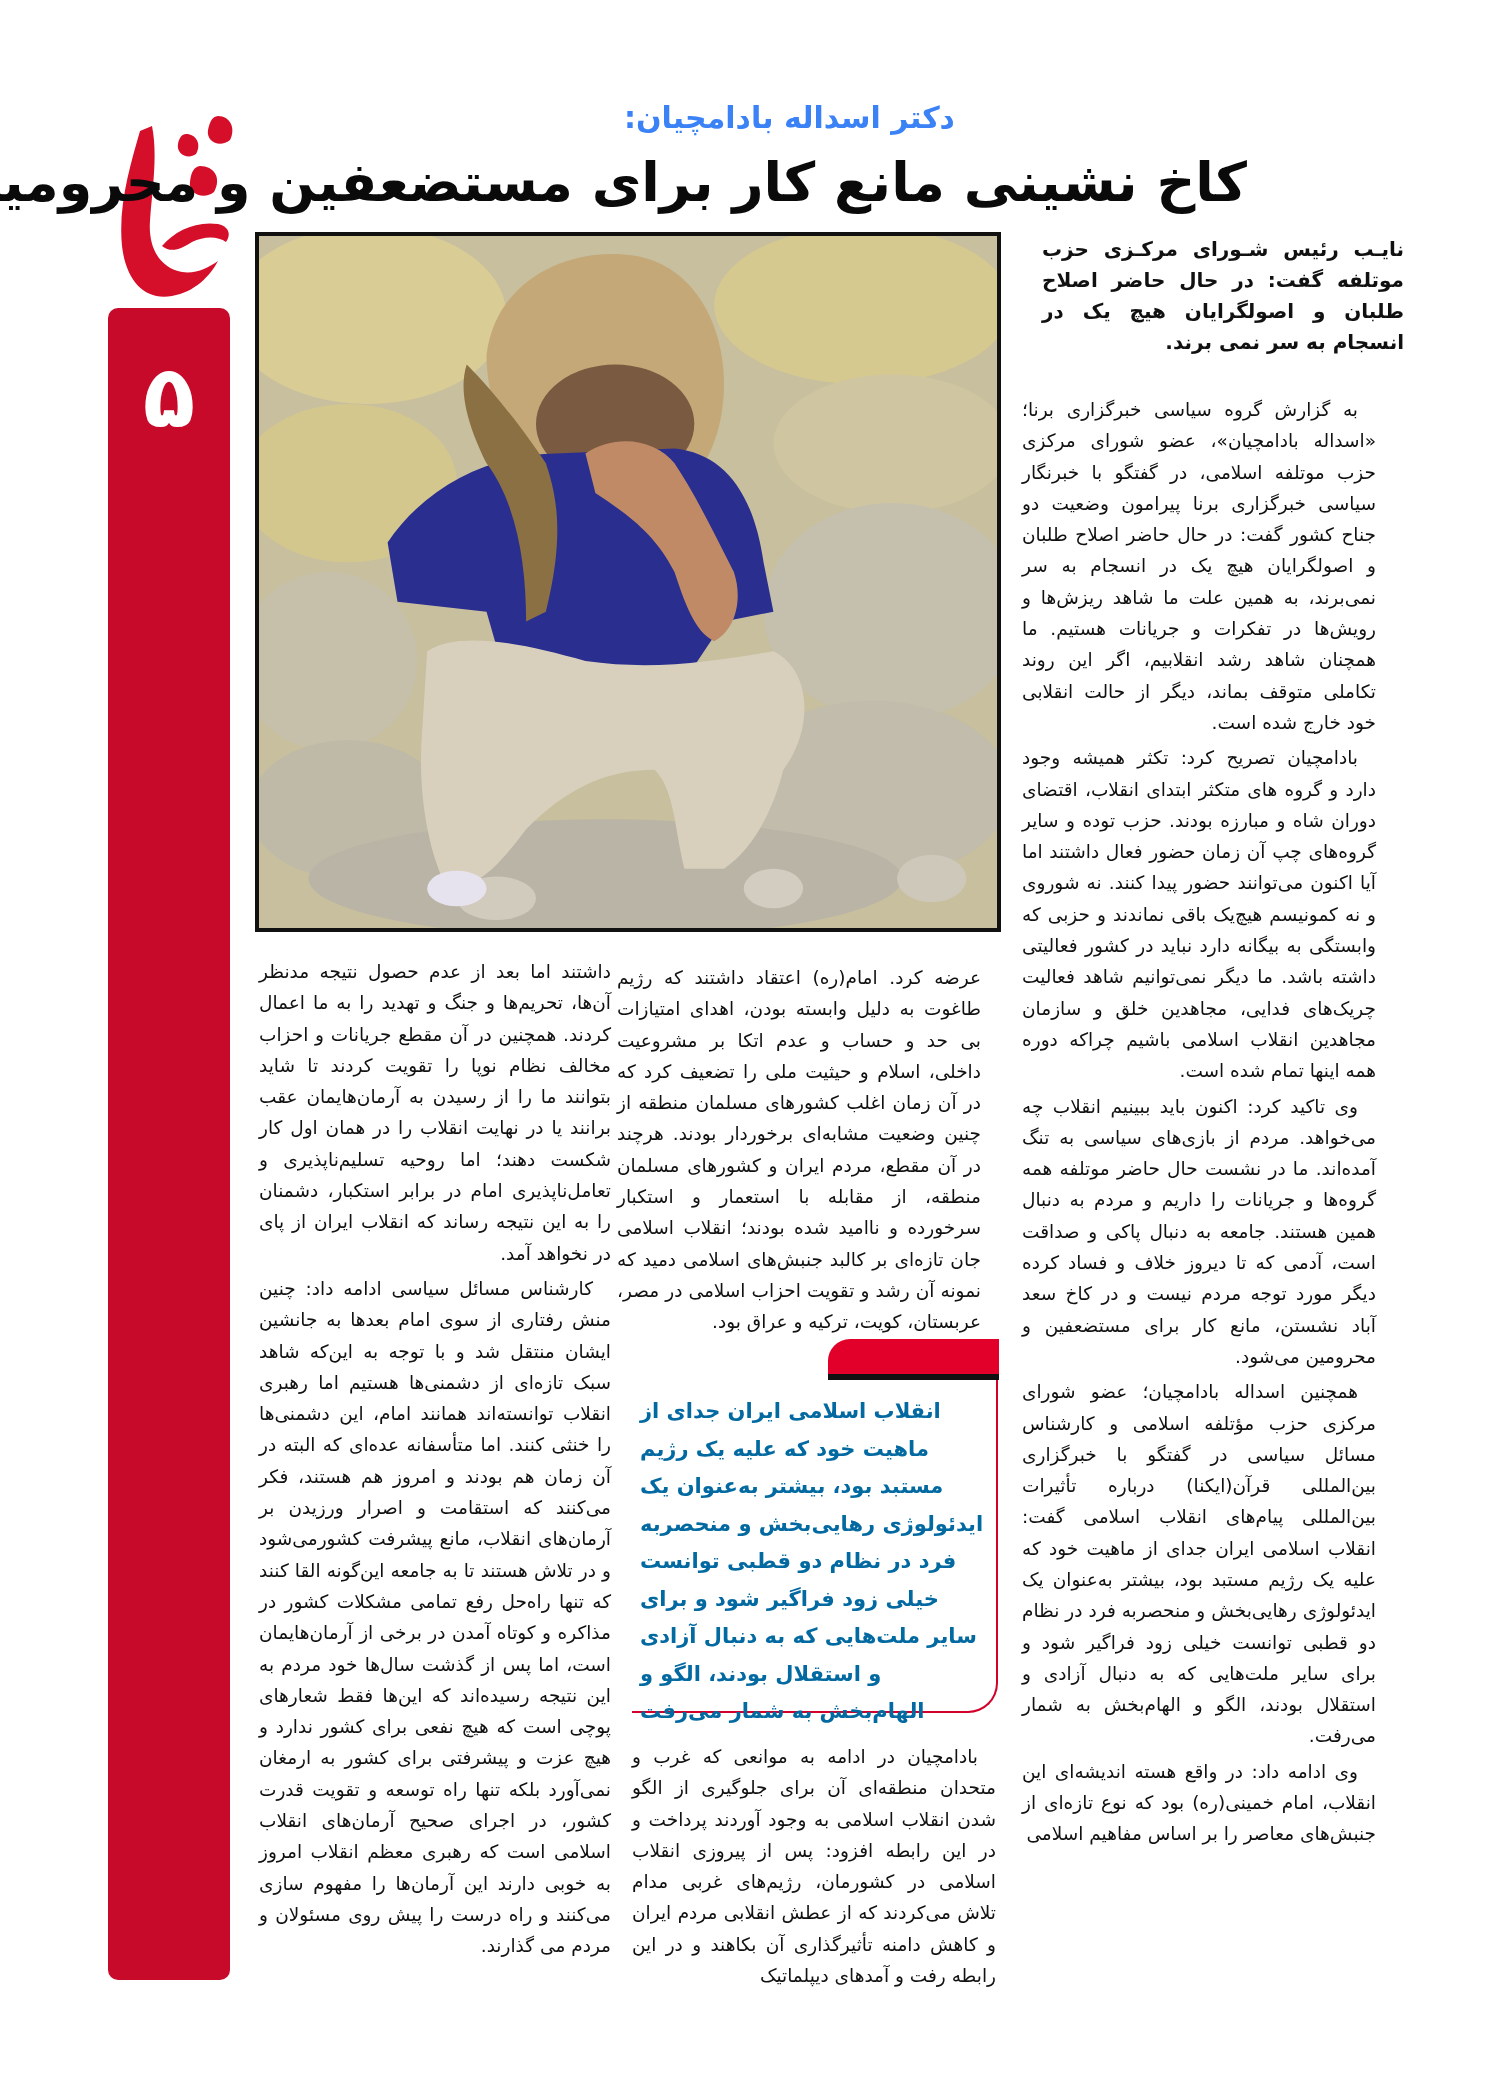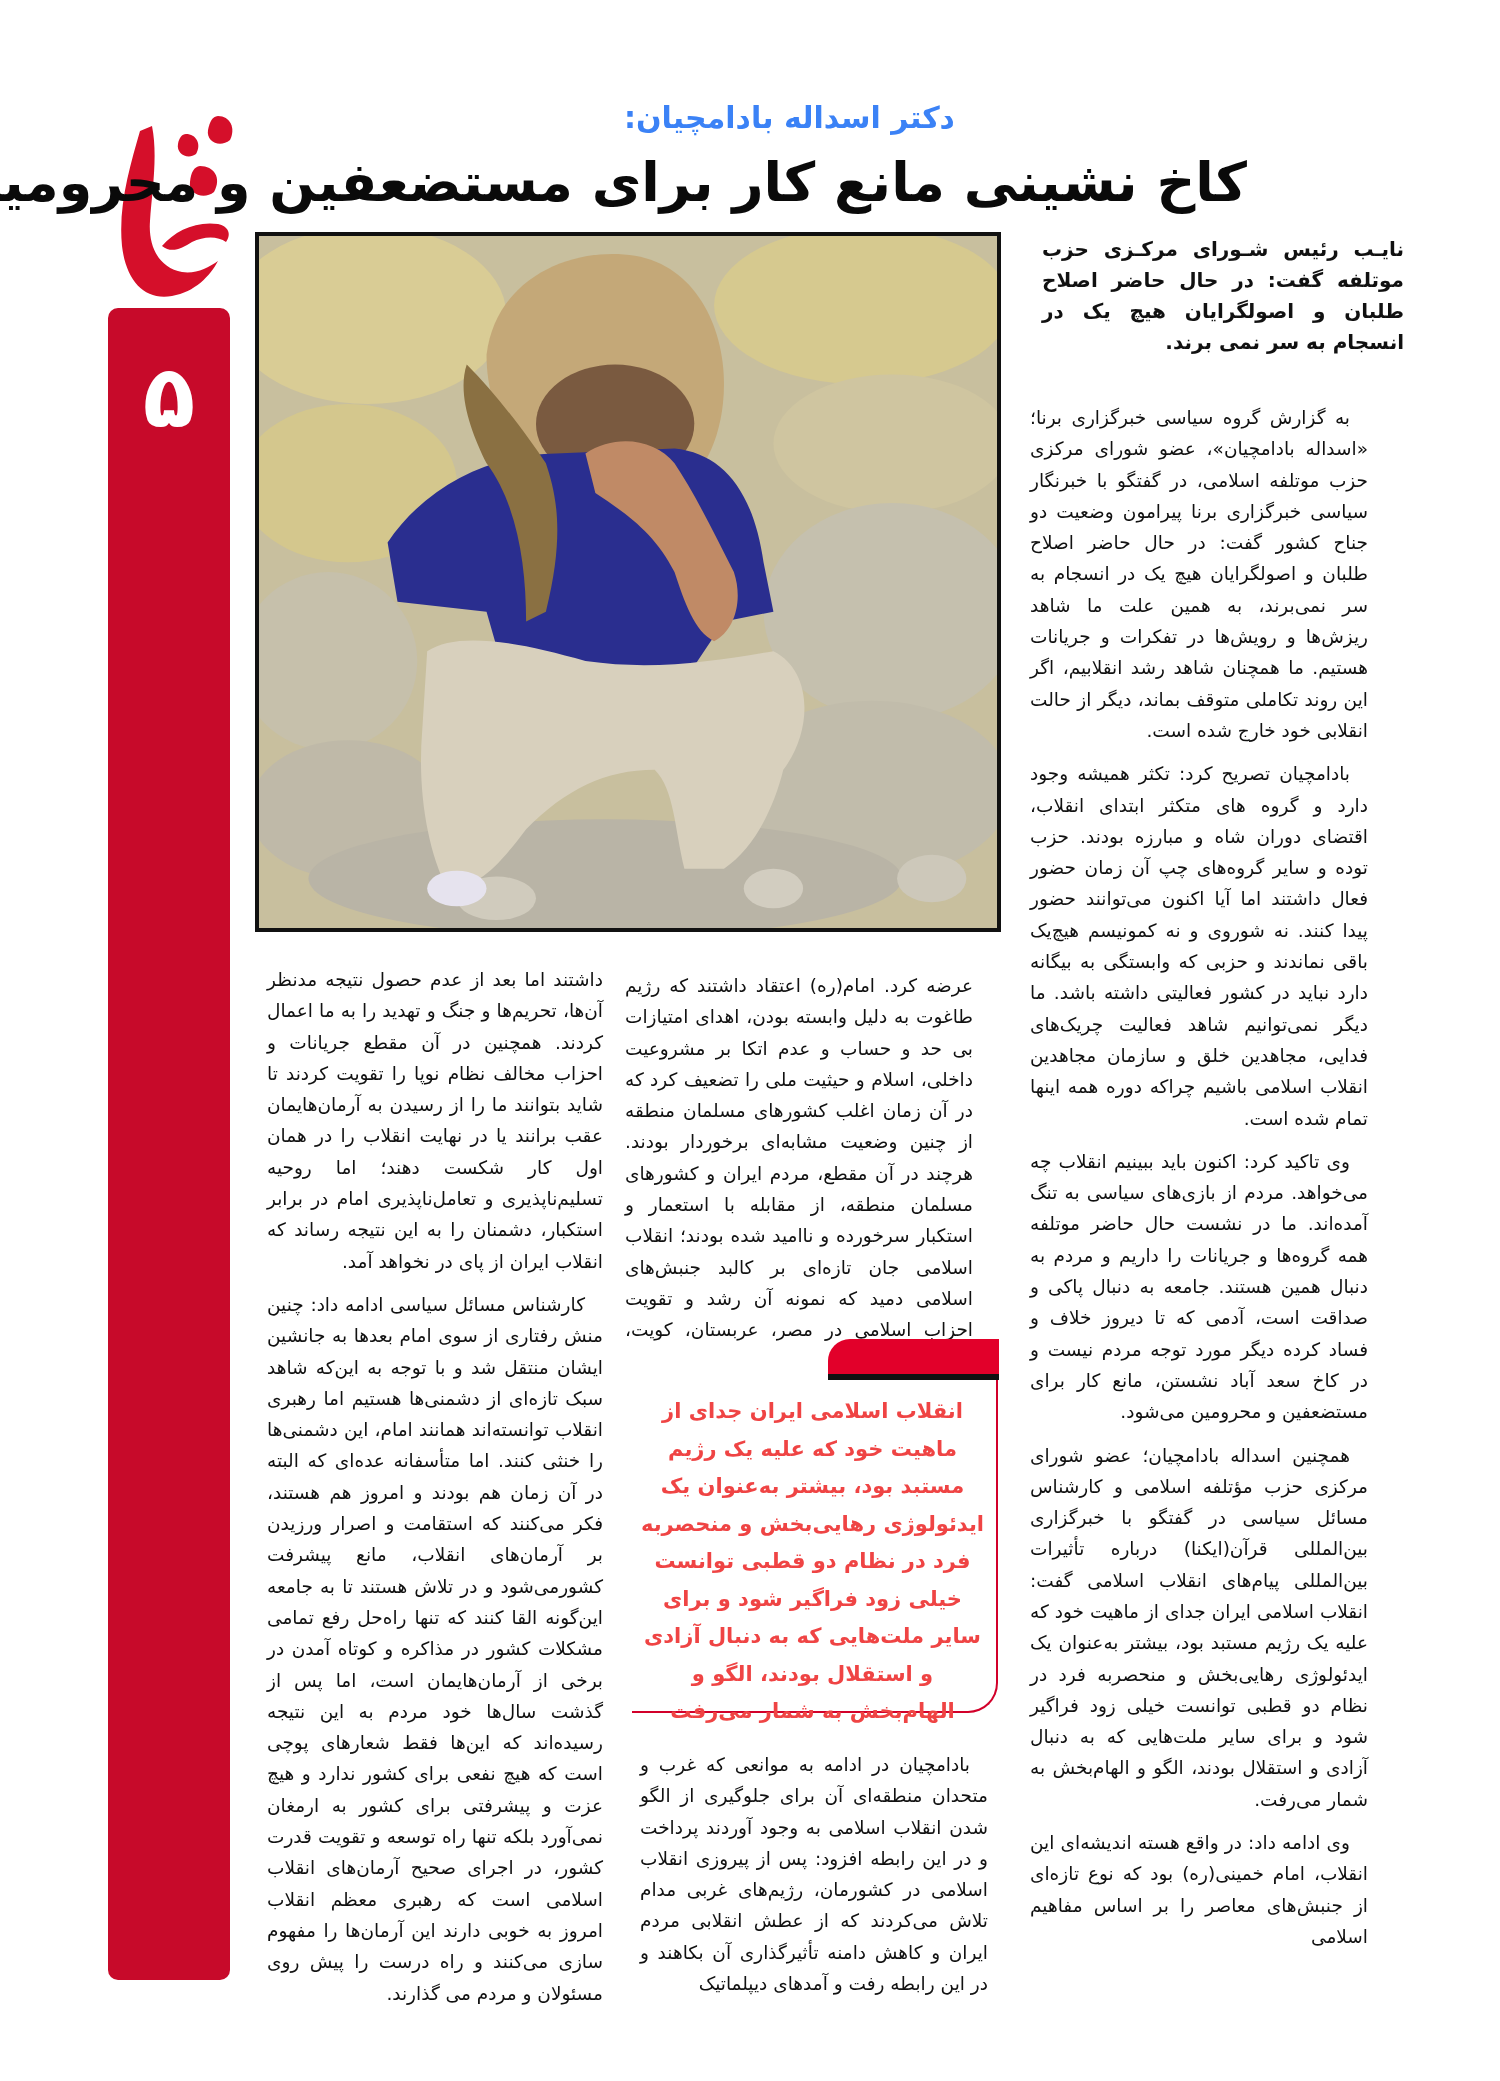--- a/index.html
+++ b/index.html
@@ -24,37 +24,37 @@
   .headline { left:262px; top:146px; width:985px; font-size:54px; font-weight:bold; color:#0a0a0a;
               direction:rtl; text-align:right; white-space:nowrap; line-height:74px; letter-spacing:-1px;}
 
   
   .photo { left:255px; top:232px; width:746px; height:700px; border:4px solid #111; box-sizing:border-box;
            overflow:hidden; background:#c9c1a8; }
   .photo svg { width:100%; height:100%; display:block; }
 
   
   .col { direction:rtl; text-align:justify; text-align-last:right; font-size:18.5px; line-height:31.3px; color:#111; }
-  .col p { margin:12px; text-indent:18px; }
+  .col p { margin:4px; text-indent:18px; }
   .col p.noindent { text-indent:0; }
   .lede { left:1042px; top:234px; width:362px; font-size:20px; font-weight:bold; line-height:31px;
           direction:rtl; text-align:justify; text-align-last:right; }
   .right-col { left:1018px; top:390px; width:362px; }
   .mid-col-top { left:613px; top:958px; width:372px; }
   .mid-col-bottom { left:628px; top:1737px; width:372px; }
   .left-col { left:255px; top:952px; width:360px; }
 
   
   .pull-tab { left:828px; top:1339px; width:171px; height:40px; background:#e2002a;
               border-top-left-radius:22px; }
   .pull-tab-bar { left:828px; top:1374px; width:171px; height:6px; background:#111; }
   .pull-box { left:632px; top:1380px; width:366px; height:333px; border-right:2px solid #d2002a;
               border-bottom:2px solid #d2002a; border-bottom-right-radius:30px; box-sizing:border-box; }
-  .pull-text { left:640px; top:1393px; width:345px; direction:rtl; text-align:center; font-size:21px;
-               font-weight:bold; line-height:37.5px; color:#ef4444; }
+  .pull-text { left:640px; top:1393px; width:345px; direction:rtl; text-align:left; font-size:21px;
+               font-weight:bold; line-height:37.5px; color:#0369a1; }
 </style>
 </head>
 <body>
 
 <div class="abs logo">
   <svg viewBox="0 0 140 210">
     <g fill="#d50f2a">
       <path d="M40 35 C 30 70, 18 110, 22 150 C 26 185, 45 205, 72 200 C 95 196, 110 180, 118 165 C 108 172, 96 178, 82 176 C 60 172, 48 152, 50 125 C 52 95, 58 60, 52 30 Z"></path>
       <path d="M62 150 C 75 135, 95 125, 118 128 C 128 130, 132 138, 126 146 C 118 140, 104 140, 92 146 C 82 152, 72 158, 62 150 Z"></path>
       <path d="M100 70 C 114 70, 122 82, 114 96 C 104 104, 88 98, 90 86 C 91 76, 94 71, 100 70 Z"></path>

